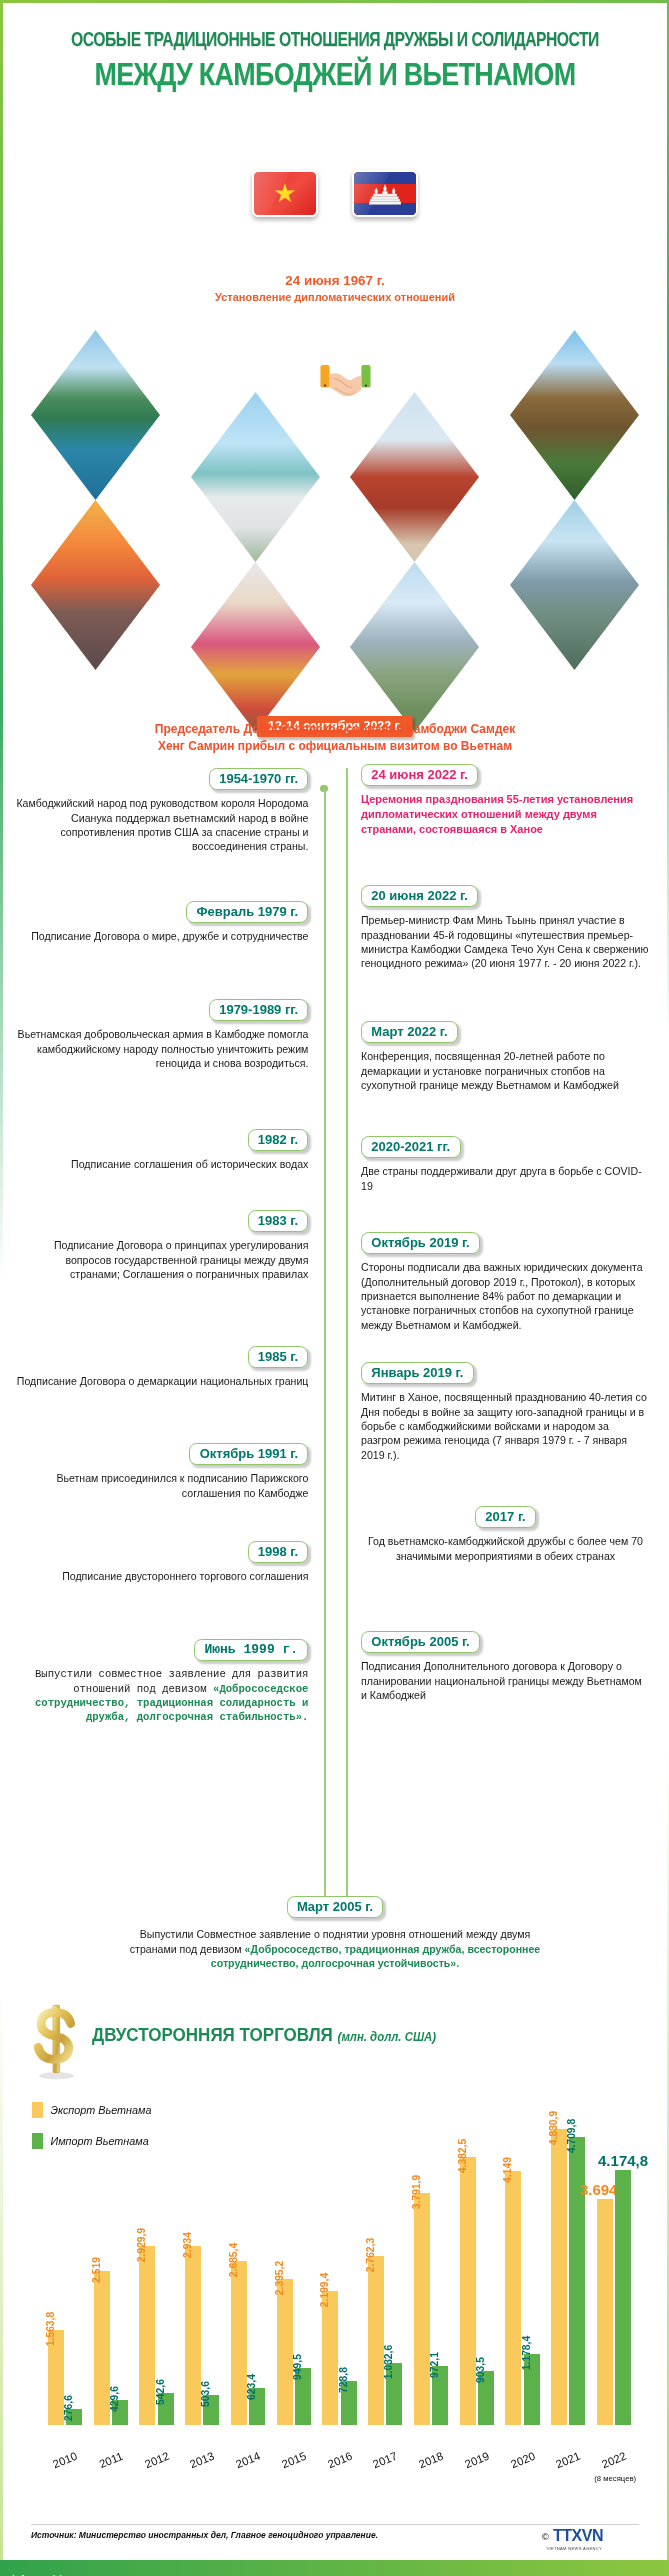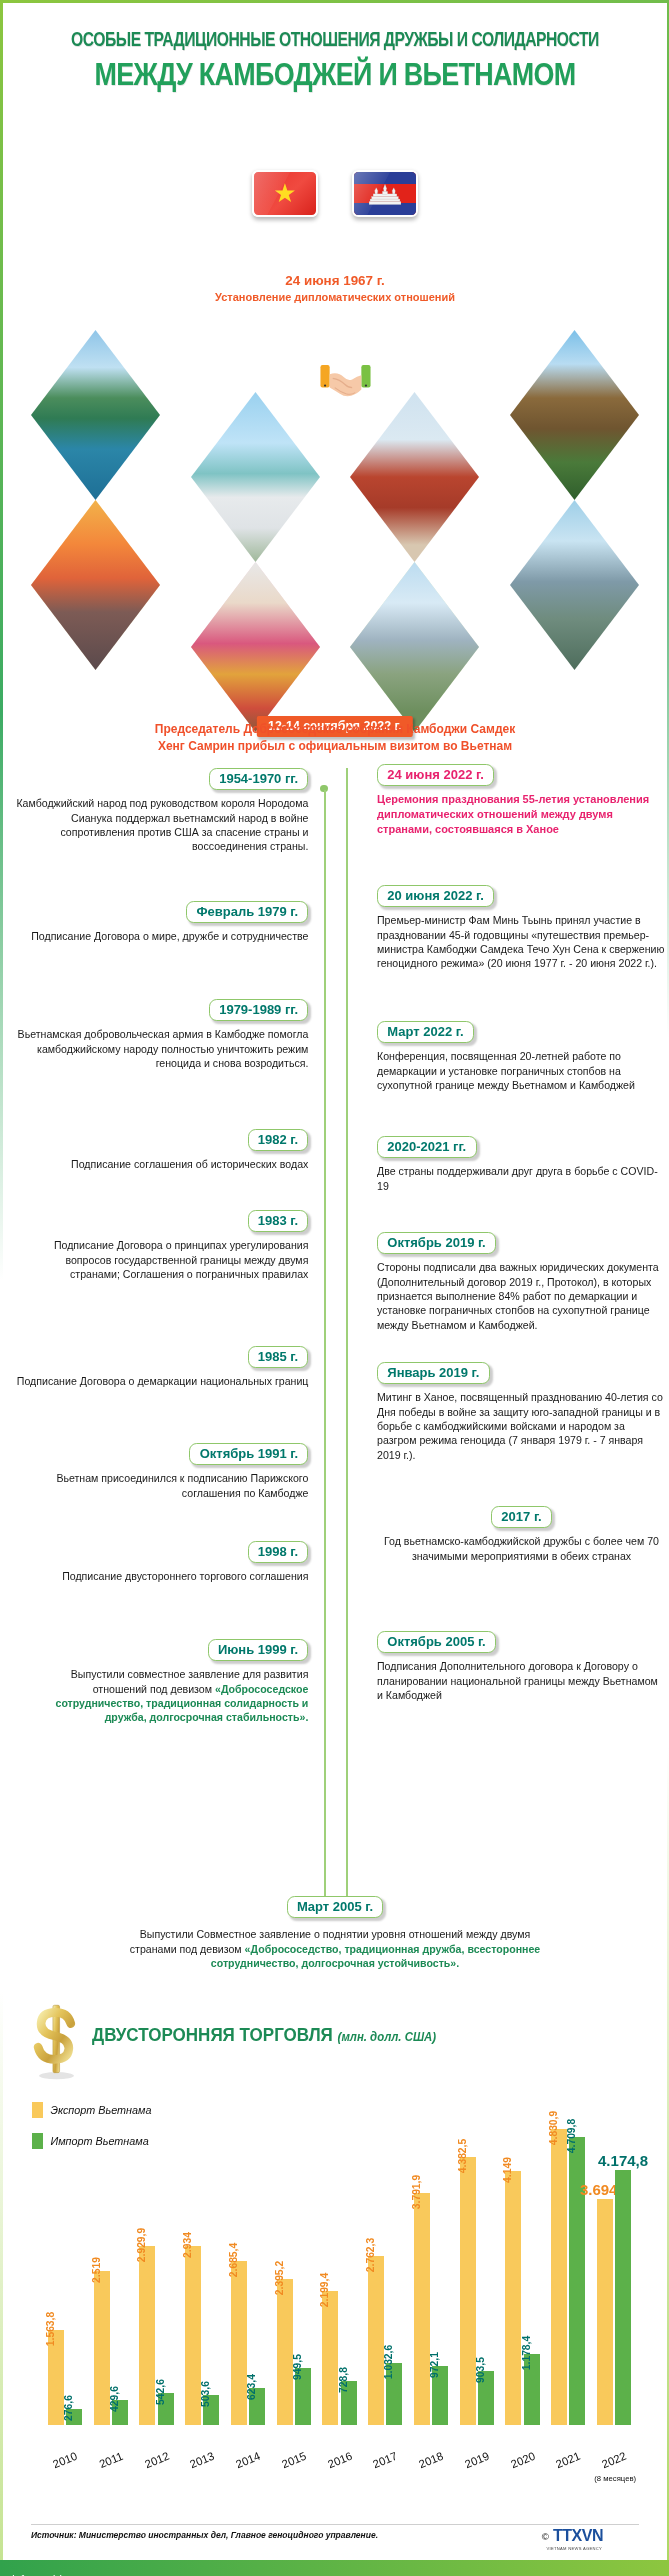--- a/index.html
+++ b/index.html
@@ -94,21 +94,21 @@
     border-top:7.2px solid #9fd07a;
   }
   .arrow-r {
     position:absolute; left:342px; top:1136px; width:0;height:0;
     border-left:4.6px solid transparent; border-right:4.6px solid transparent;
     border-top:7.2px solid #9fd07a;
   }
 
   .tl-item { position:absolute; }
   .tl-item.left  { width:294px; left:14.4px;  text-align:right; }
-  .tl-item.right { width:289px; left:361px; text-align:left;margin-left:16px; }
+  .tl-item.right { width:289px; left:361px; text-align:left; }
 
   .pill {
     display:inline-block; position:relative;
     background:#ffffff; border:1.3px solid #8fc76a; border-radius:7.7px;
     padding:2.1px 9.3px 3.1px 9.3px;
     font-size:13px; font-weight:bold; color:#00786b; white-space:nowrap;
     box-shadow:2.1px 2.6px 2.1px rgba(0,0,0,0.20);
   }
   .pill.pink { color:#e8226e; }
 
@@ -310,21 +310,21 @@
   <div class="tl-item left" style="top:675px;">
     <div class="pill">Октябрь 1991 г.</div>
     <div class="tl-body">Вьетнам присоединился к подписанию Парижского соглашения по Камбодже</div>
   </div>
 
   <div class="tl-item left" style="top:773px;">
     <div class="pill">1998 г.</div>
     <div class="tl-body">Подписание двустороннего торгового соглашения</div>
   </div>
 
-  <div class="tl-item left" style="top:871px;">
+  <div class="tl-item left" style="top:871px;font-family:Liberation Mono, monospace;">
     <div class="pill">Июнь 1999 г.</div>
     <div class="tl-body"><span>Выпустили совместное заявление для развития отношений под девизом </span><span class="hl">«Добрососедское сотрудничество, традиционная солидарность и дружба, долгосрочная стабильность».</span></div>
   </div>
 
   <div class="tl-item right" style="top:-4.1px;">
     <div class="pill pink">24 июня 2022 г.</div>
     <div class="tl-body pink">Церемония празднования 55-летия установления дипломатических отношений между двумя странами, состоявшаяся в Ханое</div>
   </div>
 
   <div class="tl-item right" style="top:117px;">

